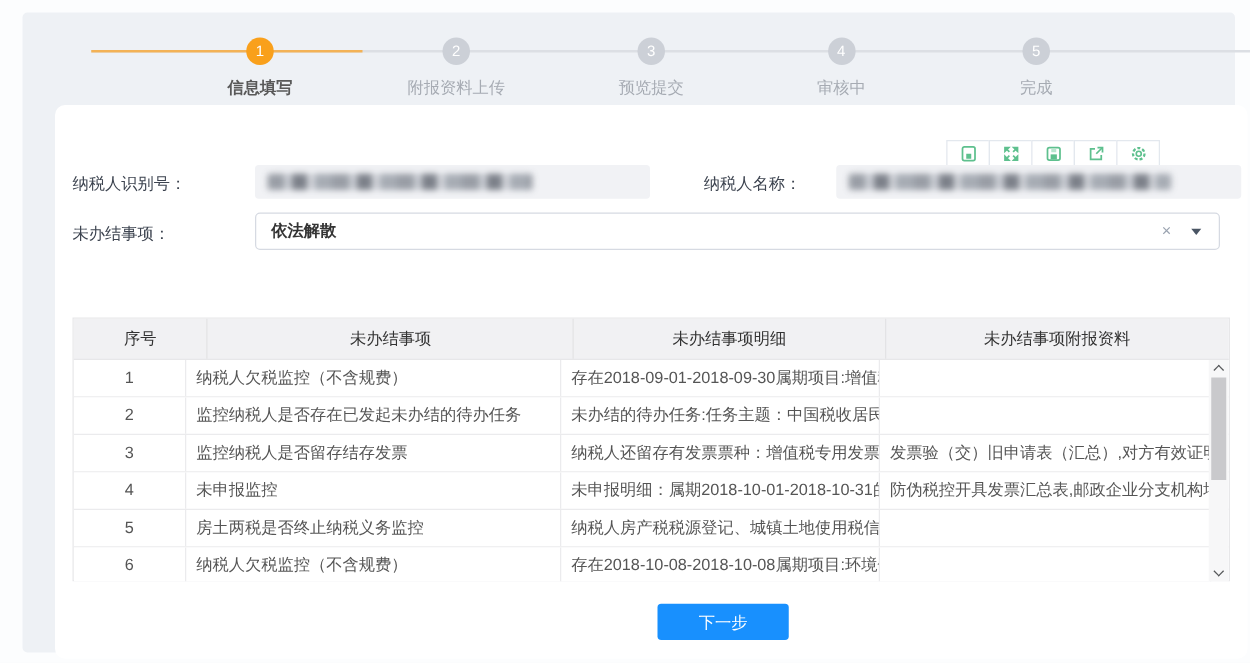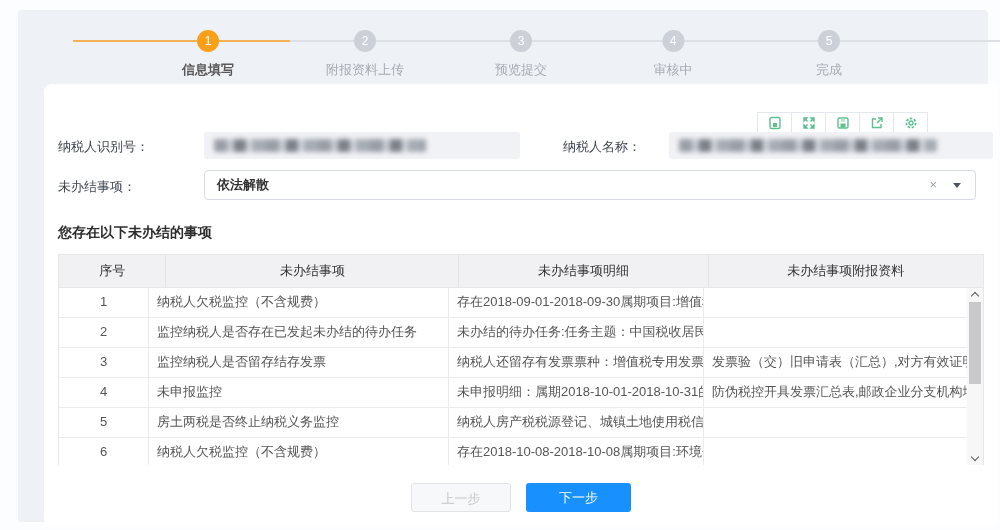--- a/index.html
+++ b/index.html
@@ -144,21 +144,20 @@
       <div class="redact" style="width:258px;"></div>
     </div>
 
     <div class="flabel" style="left:40px;top:168px;width:143px;">未办结事项：</div>
     <div class="select">
       <span class="select-value">依法解散</span>
       <span class="select-clear">×</span>
       <span class="select-caret"></span>
     </div>
 
-    <div class="section-title">您存在以下未办结的事项</div>
 
     <div class="table">
       <div class="thead" id="thead">
           <div class="th" style="width: 110px;">序号</div>
           <div class="th" style="width: 300px;">未办结事项</div>
           <div class="th" style="width: 255px;">未办结事项明细</div>
           <div class="th" style="width: 281px;">未办结事项附报资料</div>
         </div>
       <div class="tbody" id="tbody">
           <div class="tr">
@@ -202,16 +201,15 @@
               <span></span>
             </div>
             <div class="sthumb"></div>
             <div class="sarrow down">
               <span></span>
             </div>
           </div>
         </div>
     </div>
 
-    <div class="btn btn-prev">上一步</div>
     <div class="btn btn-next">下一步</div>
   </div>
 </div>
 
 </body></html>

